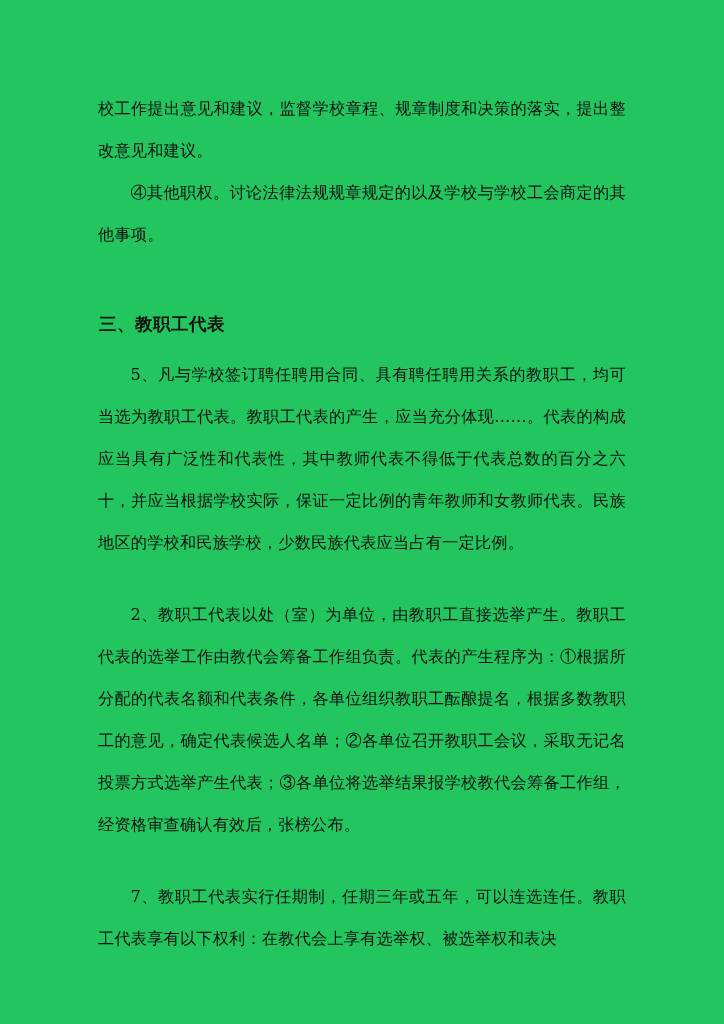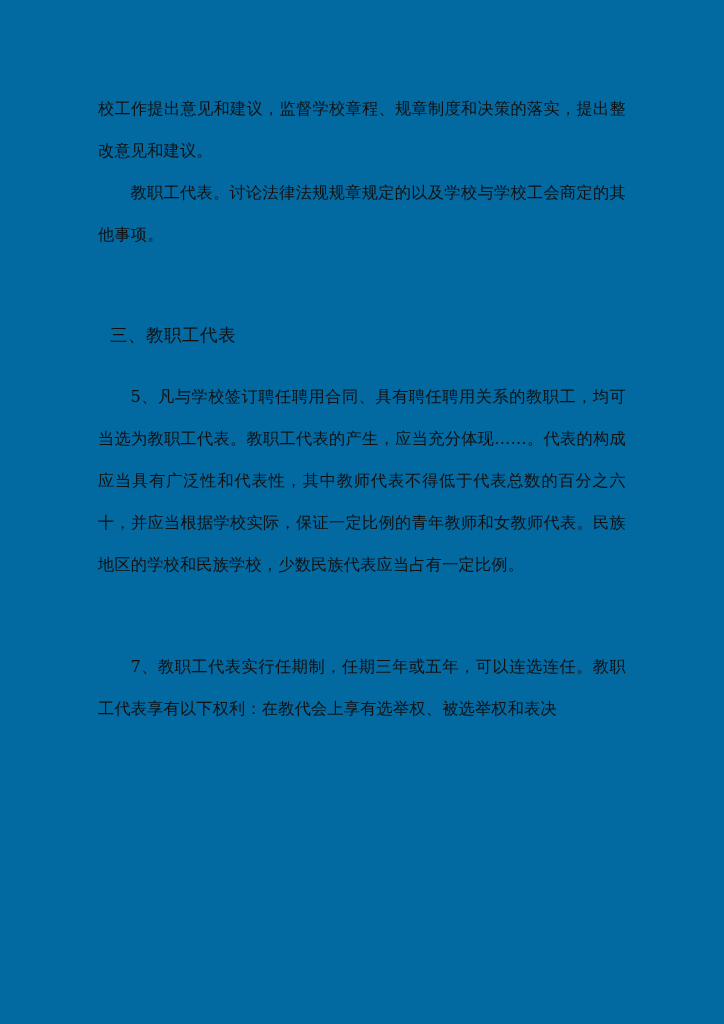--- a/index.html
+++ b/index.html
@@ -11,21 +11,21 @@
     width: 724px;
     height: 1024px;
     font-family: "DejaVu Serif", "Liberation Serif", serif;
     color: #111111;
     overflow: hidden;
   }
   .page {
     position: relative;
     width: 724px;
     height: 1024px;
-    background: #0369a1;
+    background: #22c55e;
     box-sizing: border-box;
     padding: 88px 98px 60px 98px;
   }
   .doc-body {
     font-size: 16.2px;
     line-height: 42px;
     letter-spacing: 0.2px;
     text-align: justify;
     text-justify: inter-ideograph;
   }
@@ -33,55 +33,56 @@
     margin: 0;
     padding: 0;
   }
   .para {
     text-indent: 0;
   }
   .indent {
     text-indent: 2em;
   }
   .section-heading {
-    font-weight: normal;
+    font-weight: bold;
     font-size: 17.5px;
     line-height: 42px;
-    margin: 12px;
+    margin: 1px;
     letter-spacing: 0.5px;
   }
   .gap-md {
     height: 30px;
   }
   .spacer-heading-before {
     height: 46px;
   }
   .spacer-heading-after {
     height: 8px;
   }
 </style>
 </head>
 <body>
 
 <div class="page">
   <div class="doc-body">
 
     <p class="para">校工作提出意见和建议，监督学校章程、规章制度和决策的落实，提出整改意见和建议。</p>
 
-    <p class="para indent">教职工代表。讨论法律法规规章规定的以及学校与学校工会商定的其他事项。</p>
+    <p class="para indent">④其他职权。讨论法律法规规章规定的以及学校与学校工会商定的其他事项。</p>
 
     <div class="spacer-heading-before"></div>
 
     <p class="section-heading">三、教职工代表</p>
 
     <div class="spacer-heading-after"></div>
 
     <p class="para indent">5、凡与学校签订聘任聘用合同、具有聘任聘用关系的教职工，均可当选为教职工代表。教职工代表的产生，应当充分体现……。代表的构成应当具有广泛性和代表性，其中教师代表不得低于代表总数的百分之六十，并应当根据学校实际，保证一定比例的青年教师和女教师代表。民族地区的学校和民族学校，少数民族代表应当占有一定比例。</p>
 
     <div class="gap-md"></div>
 
+    <p class="para indent">2、教职工代表以处（室）为单位，由教职工直接选举产生。教职工代表的选举工作由教代会筹备工作组负责。代表的产生程序为：①根据所分配的代表名额和代表条件，各单位组织教职工酝酿提名，根据多数教职工的意见，确定代表候选人名单；②各单位召开教职工会议，采取无记名投票方式选举产生代表；③各单位将选举结果报学校教代会筹备工作组，经资格审查确认有效后，张榜公布。</p>
 
     <div class="gap-md"></div>
 
     <p class="para indent">7、教职工代表实行任期制，任期三年或五年，可以连选连任。教职工代表享有以下权利：在教代会上享有选举权、被选举权和表决</p>
 
   </div>
 </div>
 
 </body></html>

